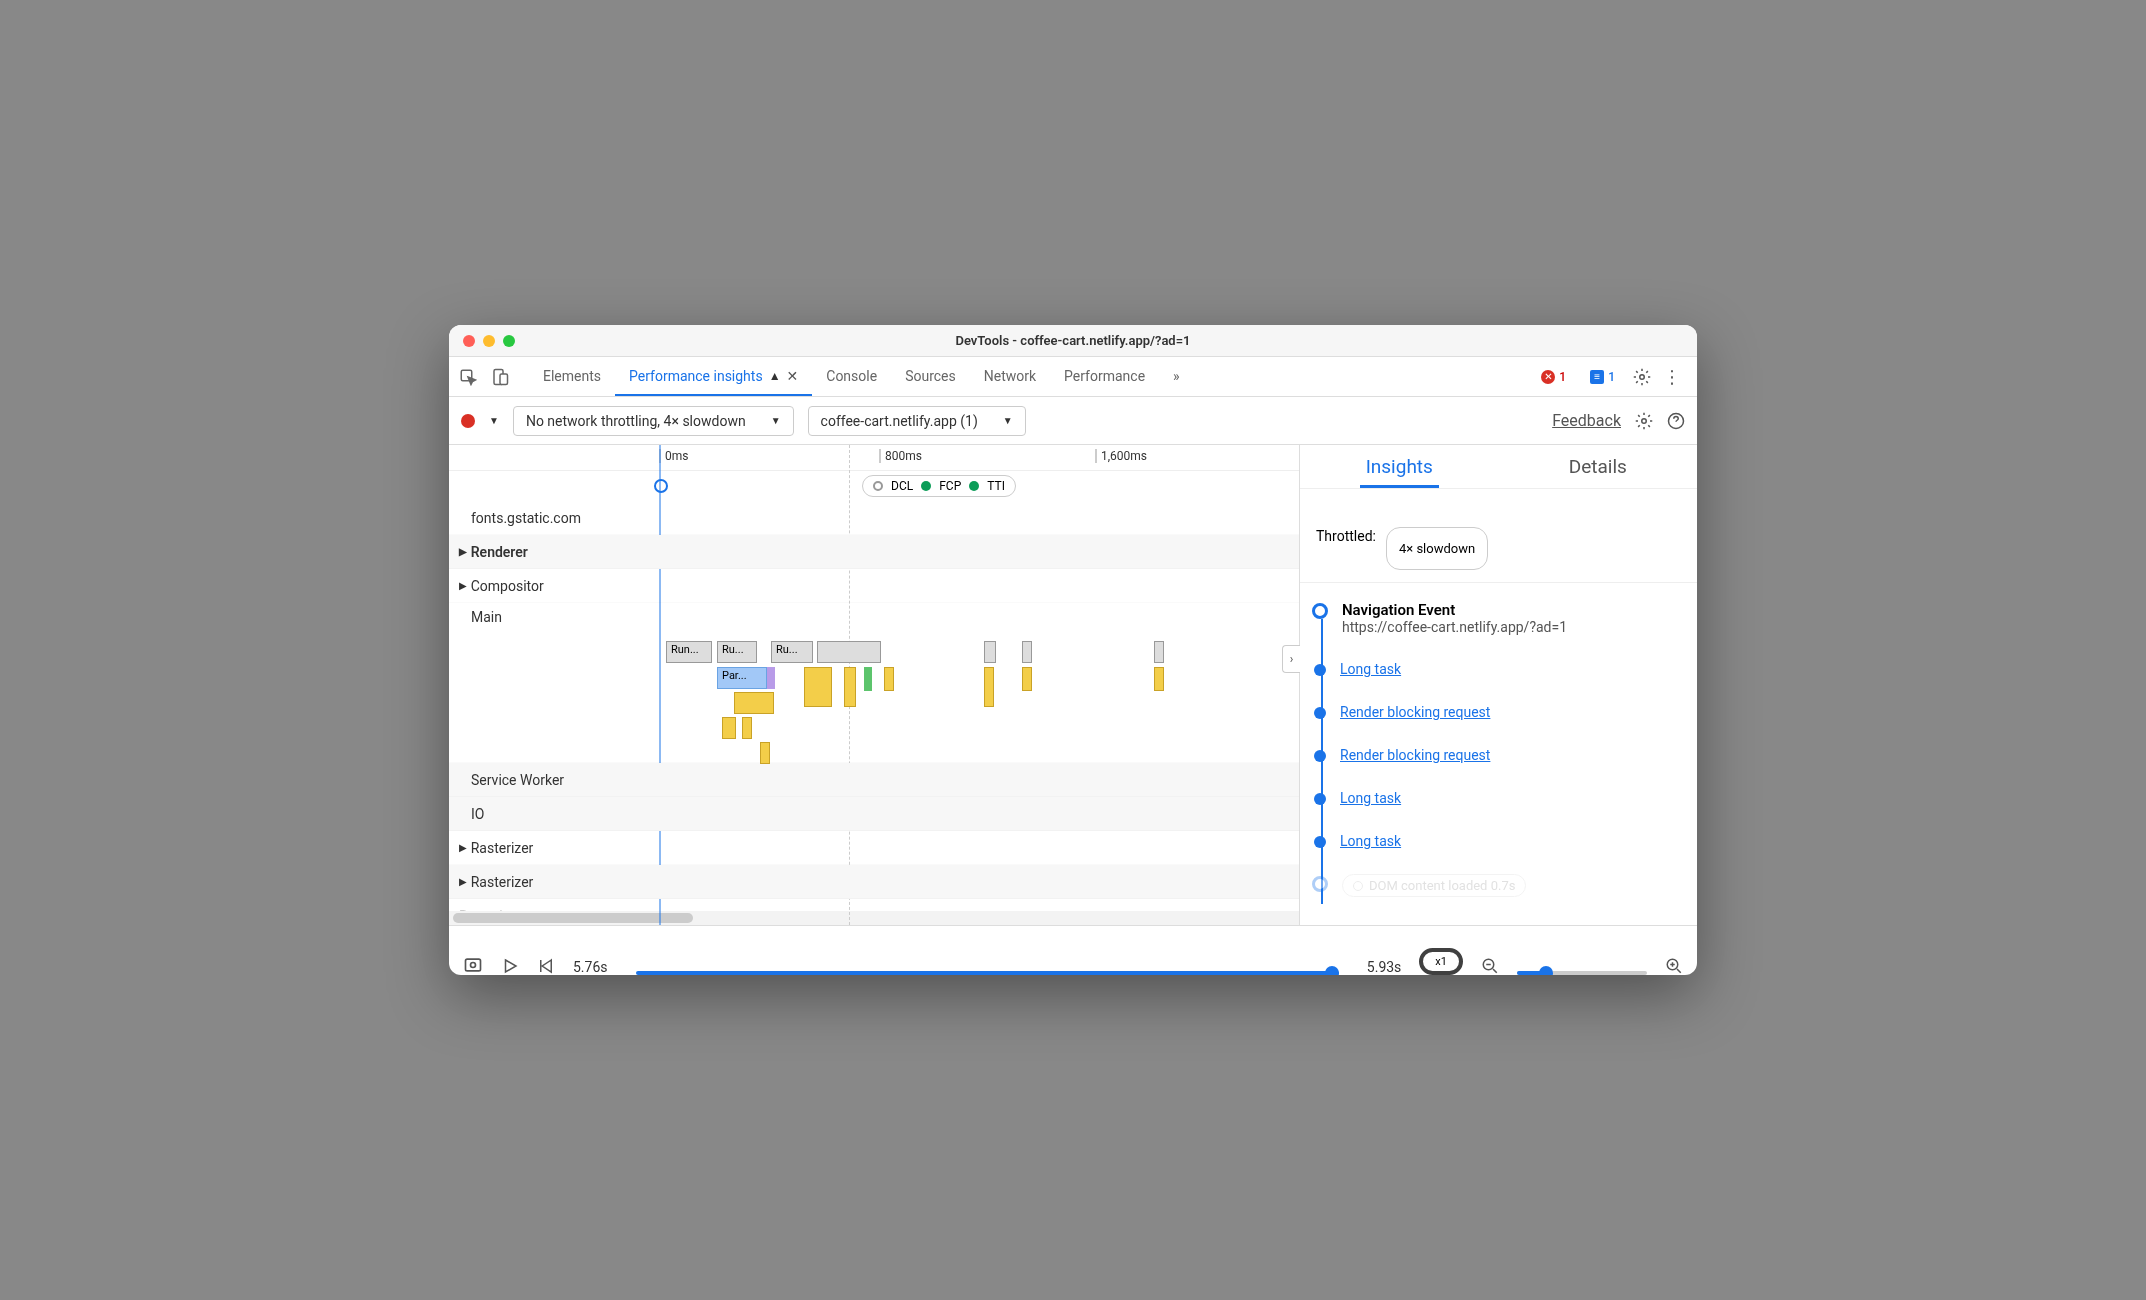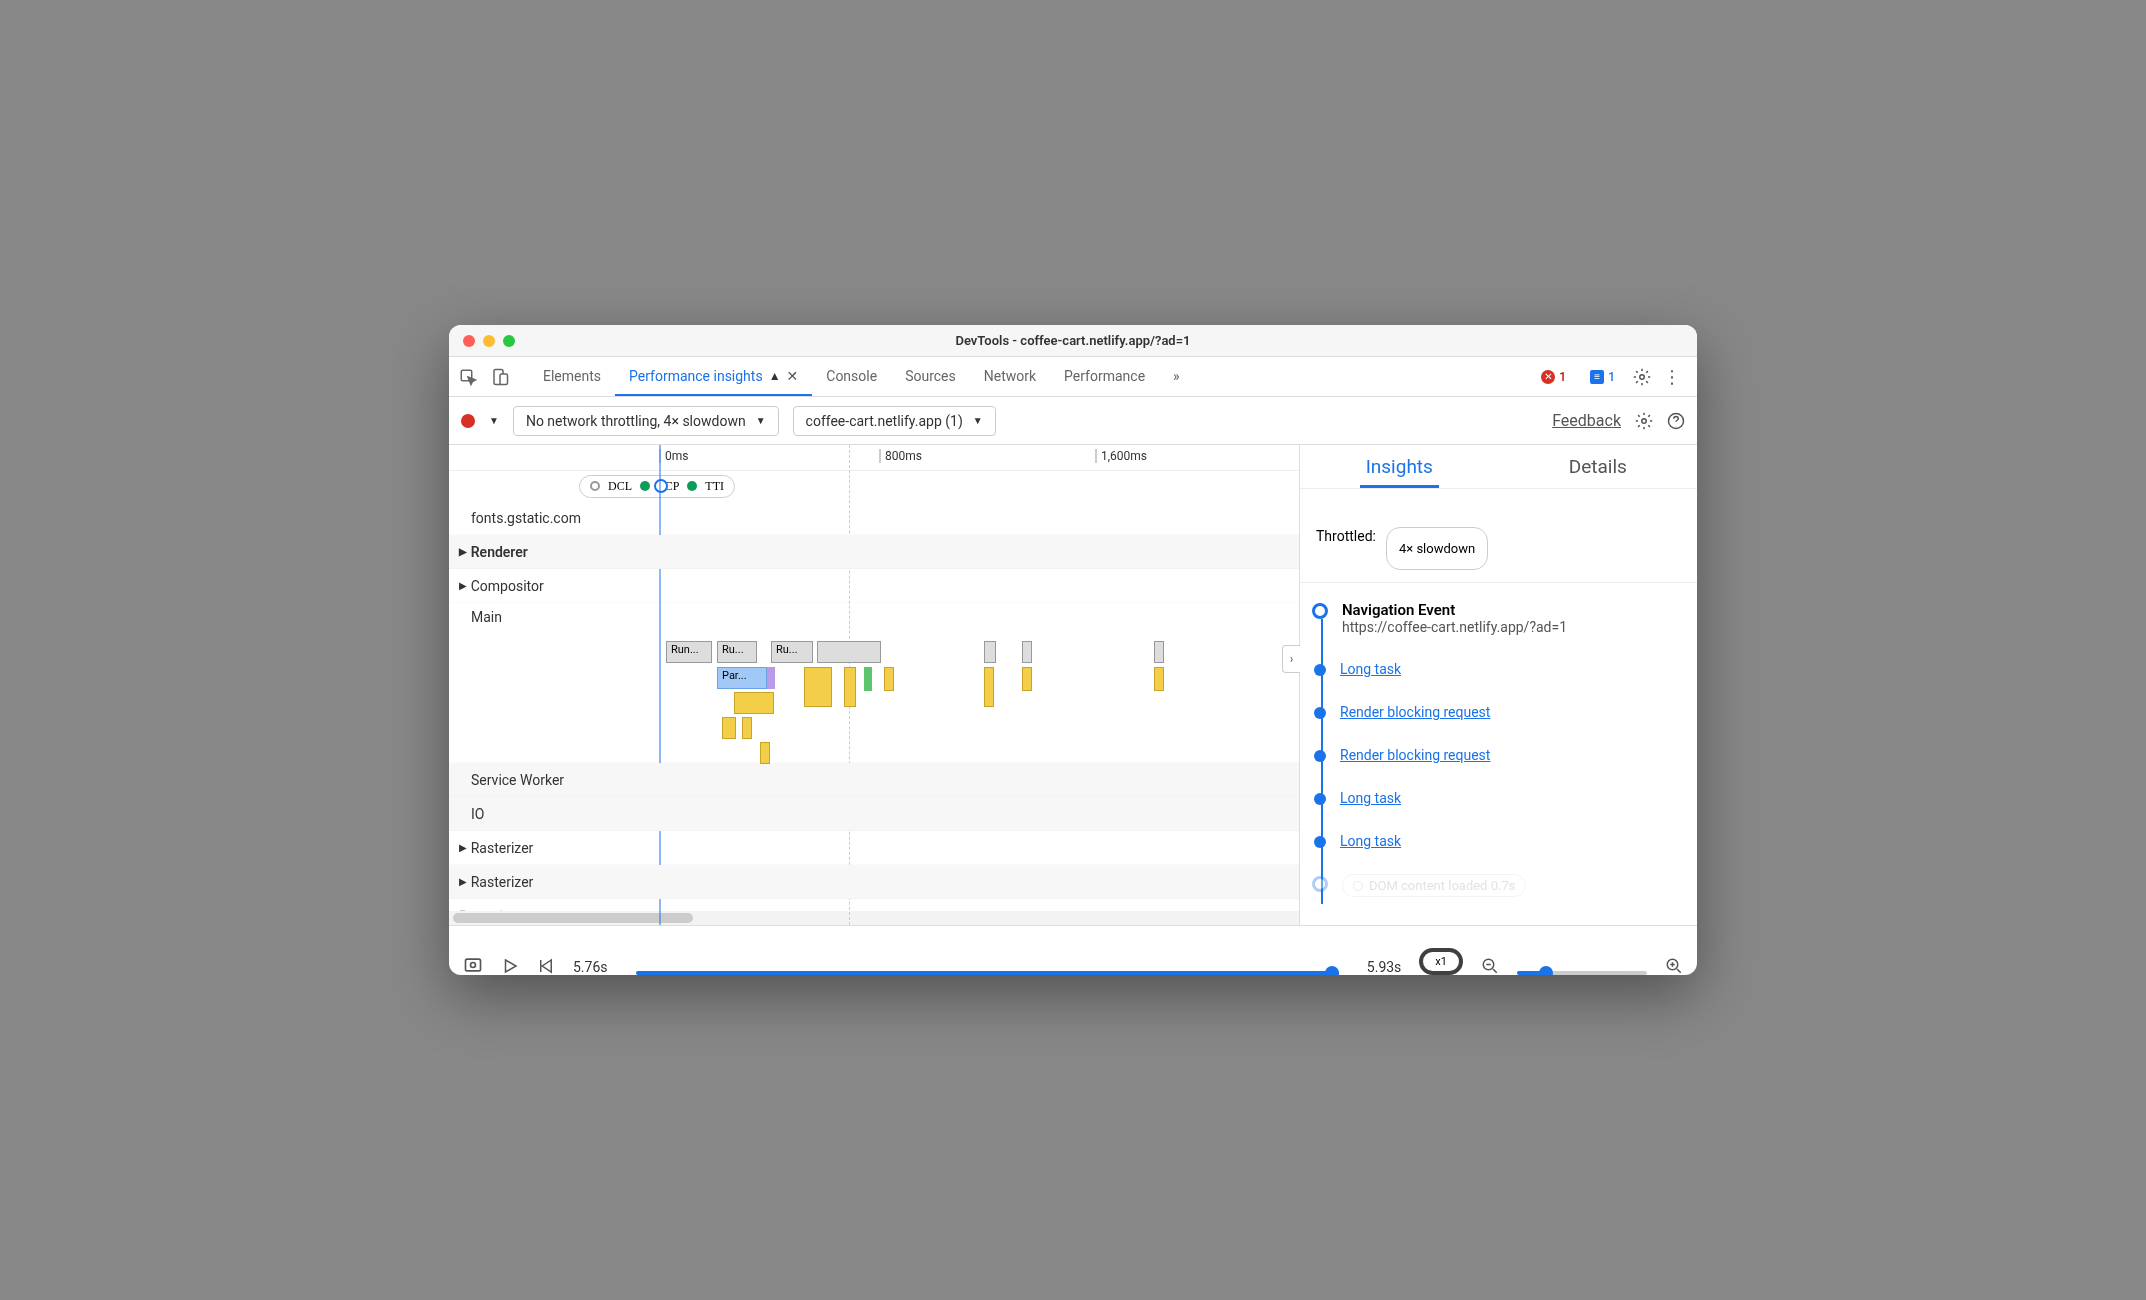--- a/index.html
+++ b/index.html
@@ -81,21 +81,21 @@
   height: 48px;
   border-bottom: 1px solid #ddd;
   display: flex;
   align-items: center;
   padding: 0 12px;
   gap: 14px;
 }
 .rec-dot { width: 14px; height: 14px; border-radius: 50%; background: #d93025; }
 .tri-down { font-size: 10px; color: #333; }
 .select-box {
-  display: flex; align-items: center; gap: 10px;
+  display: flex; align-items: center; gap: 25px;
   border: 1px solid #ccc; border-radius: 4px;
   padding: 6px 12px; font-size: 14px; color: #333;
   cursor: pointer; background: #fff;
 }
 .toolbar-right { margin-left: auto; display: flex; align-items: center; gap: 14px; }
 .toolbar-right svg { stroke: #555; }
 .feedback-link { color: #555; text-decoration: underline; font-size: 16px; }
 
 .content { display: flex; height: 480px; }
 .timeline-pane { flex: 1; display: flex; flex-direction: column; position: relative; overflow: hidden; }
@@ -104,23 +104,22 @@
   border-bottom: 1px solid #eee;
   display: flex;
   align-items: center;
   position: relative;
   font-size: 12px;
   color: #333;
 }
 .ruler .tick { position: absolute; top: 4px; border-left: 2px solid #ccc; padding-left: 4px; height: 14px;}
 .markers-row {
   height: 30px;
-  display: flex; align-items: center; 
+  display: flex; align-items: center; justify-content: center;
   position: relative;
-  font-family: Liberation Serif, serif;
 }
 .marker-pill {
   border: 1px solid #ccc; border-radius: 14px;
   padding: 3px 10px; display: flex; align-items: center; gap: 8px;
   font-size: 12px;
 }
 .marker-pill .mdot { width: 10px; height: 10px; border-radius: 50%; }
 .marker-pill .mcir { width: 10px; height: 10px; border: 2px solid #999; border-radius: 50%; }
 .track-list { flex: 1; overflow-y: auto; position: relative; }
 .track-row {

